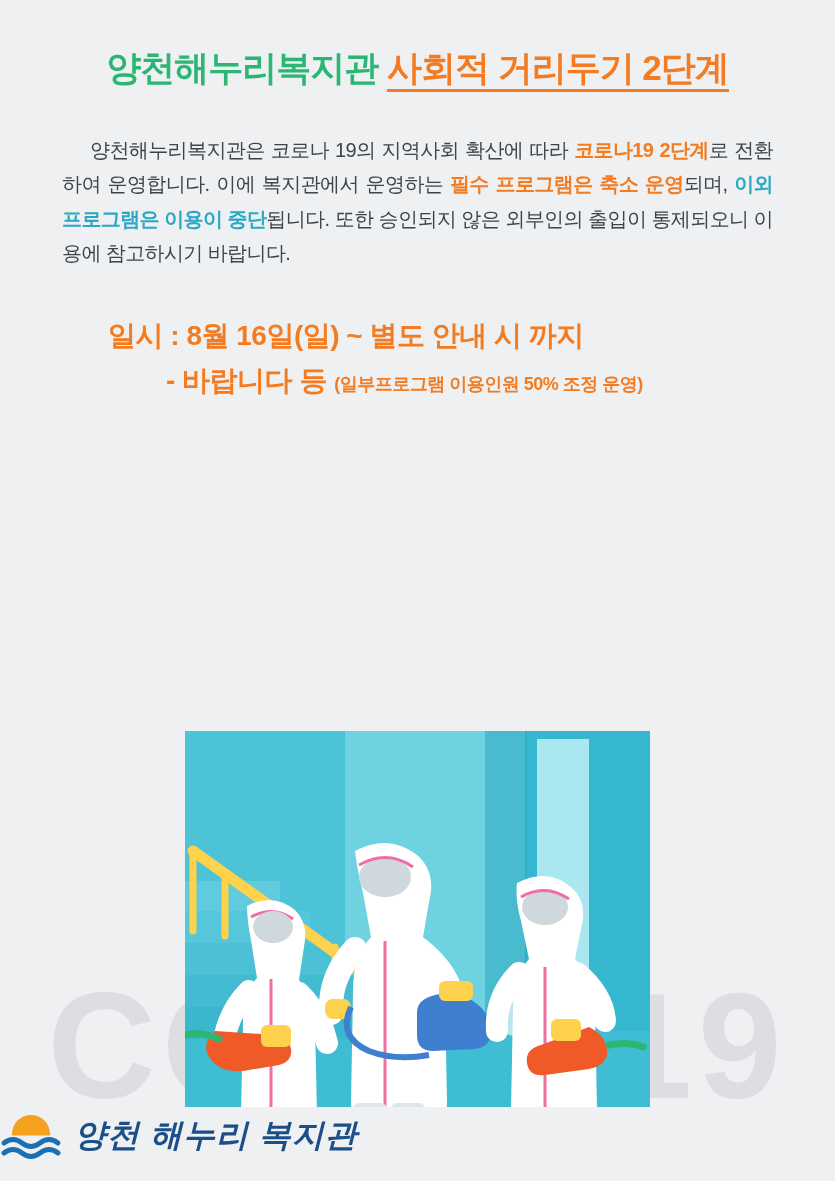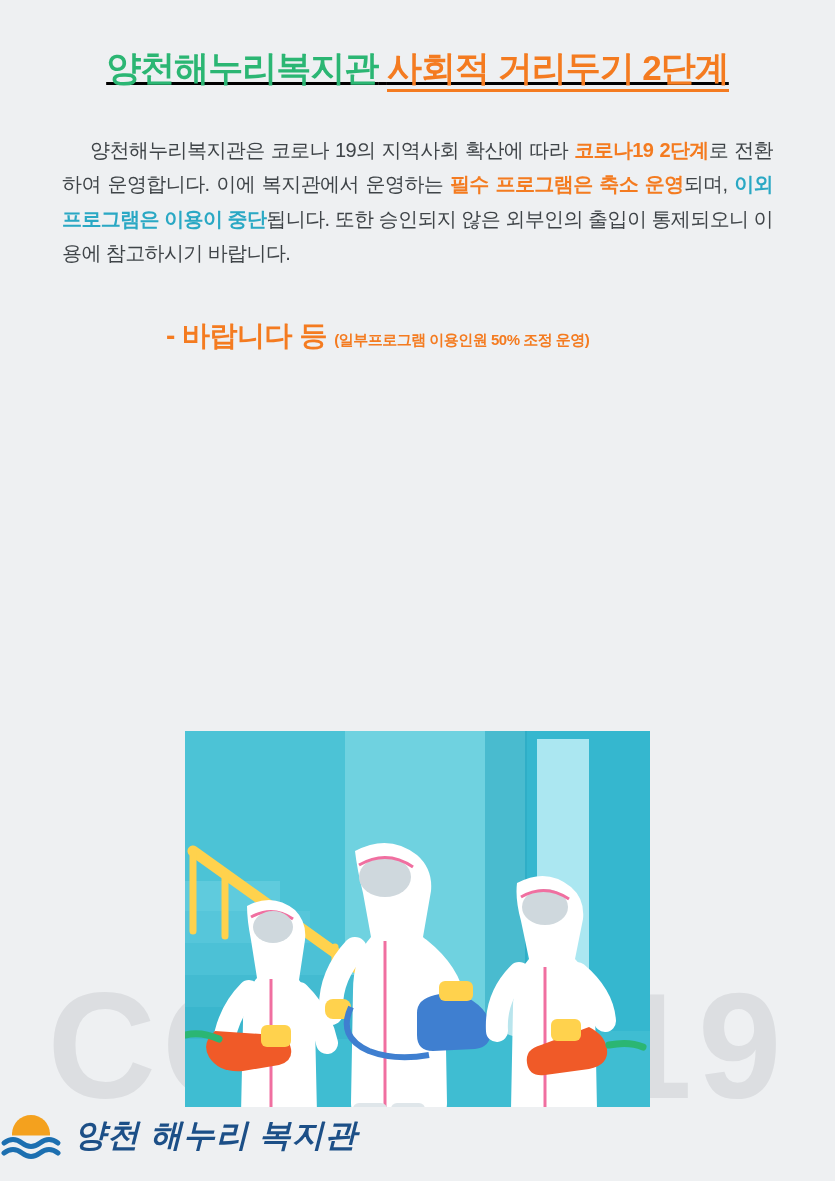--- a/index.html
+++ b/index.html
@@ -43,21 +43,20 @@
     position: relative;
     padding-top: 46px;
     text-align: center;
     line-height: 1.28;
   }
   .title-line {
     font-size: 35px;
     font-weight: bold;
     letter-spacing: -1px;
     white-space: nowrap;
-    text-decoration: underline;
   }
   .t-green { color: #2bb673; }
   .t-orange { color: #f47b20; }
   .t-orange-u {
     color: #f47b20;
     border-bottom: 3px solid #f47b20;
     padding-bottom: 2px;
   }
 
   
@@ -81,21 +80,21 @@
     color: #f47b20;
     font-weight: bold;
     letter-spacing: -0.5px;
   }
   .info-row {
     font-size: 28px;
     line-height: 1.58;
     white-space: nowrap;
   }
   .info-row.sub { padding-left: 58px; }
-  .info-small { font-size: 15px; }
+  .info-small { font-size: 18px; }
 
   
   .illus-wrap {
     position: absolute;
     left: 185px;
     top: 731px;
     width: 465px;
     height: 376px;
   }
   .illus {
@@ -136,20 +135,21 @@
       <span class="t-green">양천해누리복지관</span>
       <span class="t-orange-u">사회적 거리두기 2단계</span>
     </div>
   </div>
 
   <div class="body-text">
     <span class="indent"></span><span>양천해누리복지관은 코로나 19의 지역사회 확산에 따라 </span><span class="hl-orange">코로나19 2단계</span><span>로 전환하여 운영합니다. 이에 복지관에서 운영하는 </span><span class="hl-orange">필수 프로그램은 축소 운영</span><span>되며, </span><span class="hl-blue">이외 프로그램은 이용이 중단</span><span>됩니다.  또한 승인되지 않은 외부인의 출입이 통제되오니 이용에 참고하시기 바랍니다.</span>
   </div>
 
   <div class="info-block">
+    <div class="info-row">일시 : 8월 16일(일) ~ 별도 안내 시 까지</div>
     <div class="info-row sub">
       <span>- 바랍니다 등 </span><span class="info-small">(일부프로그램 이용인원 50% 조정 운영)</span>
     </div>
   </div>
 
   <div class="illus-wrap">
     <svg class="illus" viewBox="0 0 465 376" xmlns="http://www.w3.org/2000/svg">
 
       <rect x="0" y="0" width="465" height="376" fill="#6fd2e0"></rect>
       <rect x="0" y="0" width="160" height="376" fill="#4cc3d6"></rect>

